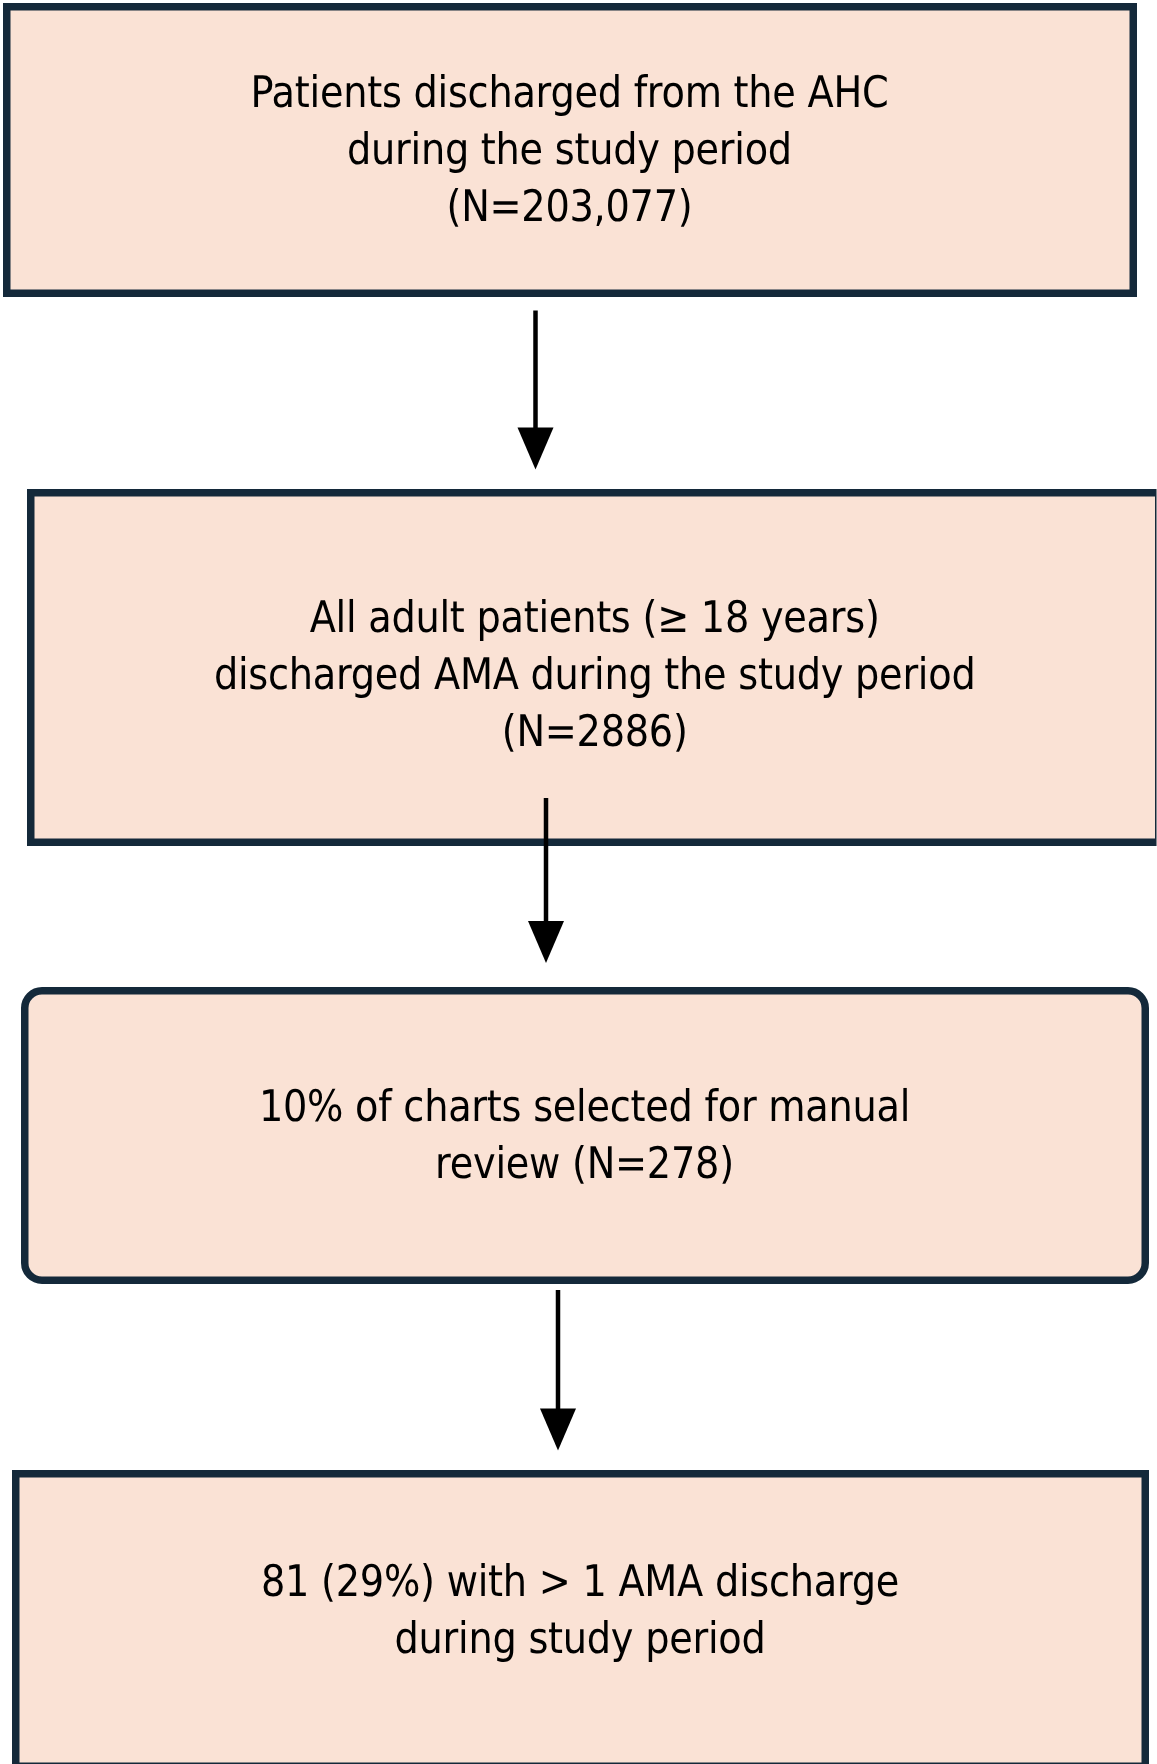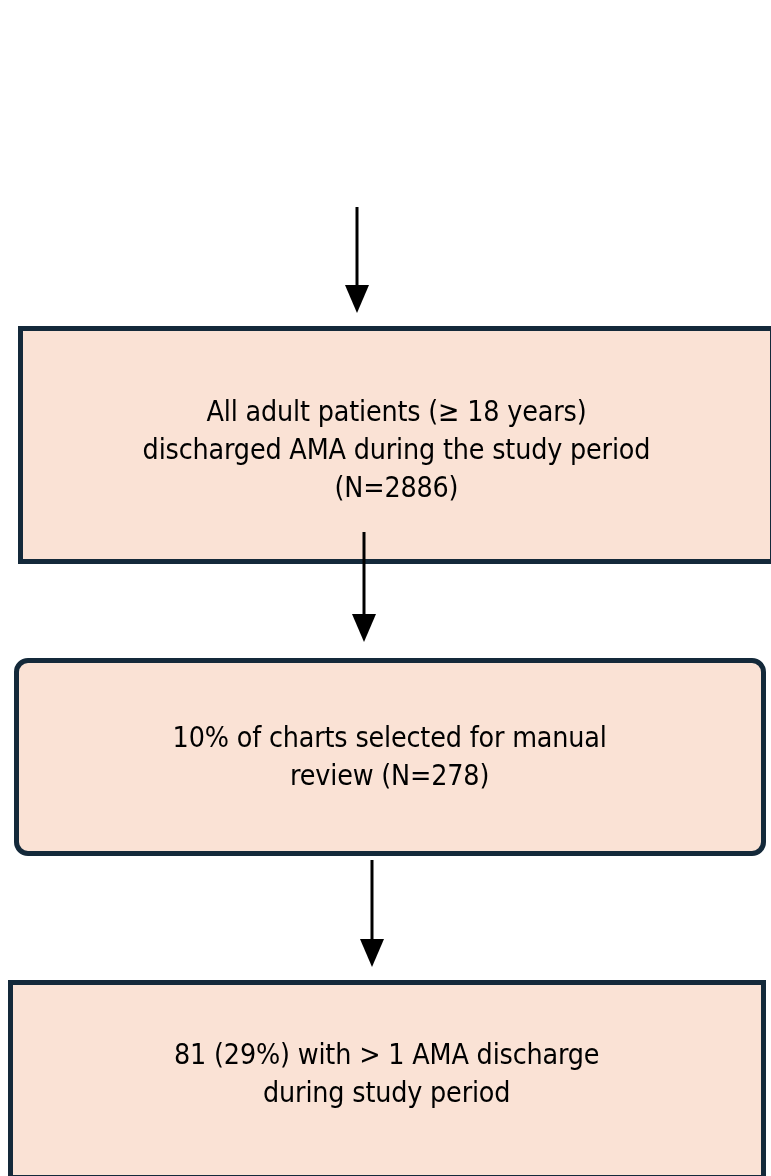--- a/index.html
+++ b/index.html
@@ -62,20 +62,25 @@
   }
   #arrow-1 { left: 330px; top: 205px; width: 60px; height: 110px; }
   #arrow-2 { left: 337px; top: 530px; width: 60px; height: 115px; }
   #arrow-3 { left: 345px; top: 858px; width: 60px; height: 112px; }
 </style>
 </head>
 <body>
 
 <div id="flowchart">
 
+  <div class="node" id="node-1">
+    <div class="node-text">Patients discharged from the AHC
+during the study period
+(N=203,077)</div>
+  </div>
 
   <div class="arrow" id="arrow-1">
     <svg width="60" height="110" viewBox="0 0 60 110" xmlns="http://www.w3.org/2000/svg">
       <line x1="27" y1="2" x2="27" y2="82" stroke="#000000" stroke-width="3"></line>
       <polygon points="15,80 39,80 27,108" fill="#000000"></polygon>
     </svg>
   </div>
 
   <div class="node" id="node-2">
     <div class="node-text">All adult patients    (≥ 18  years)

